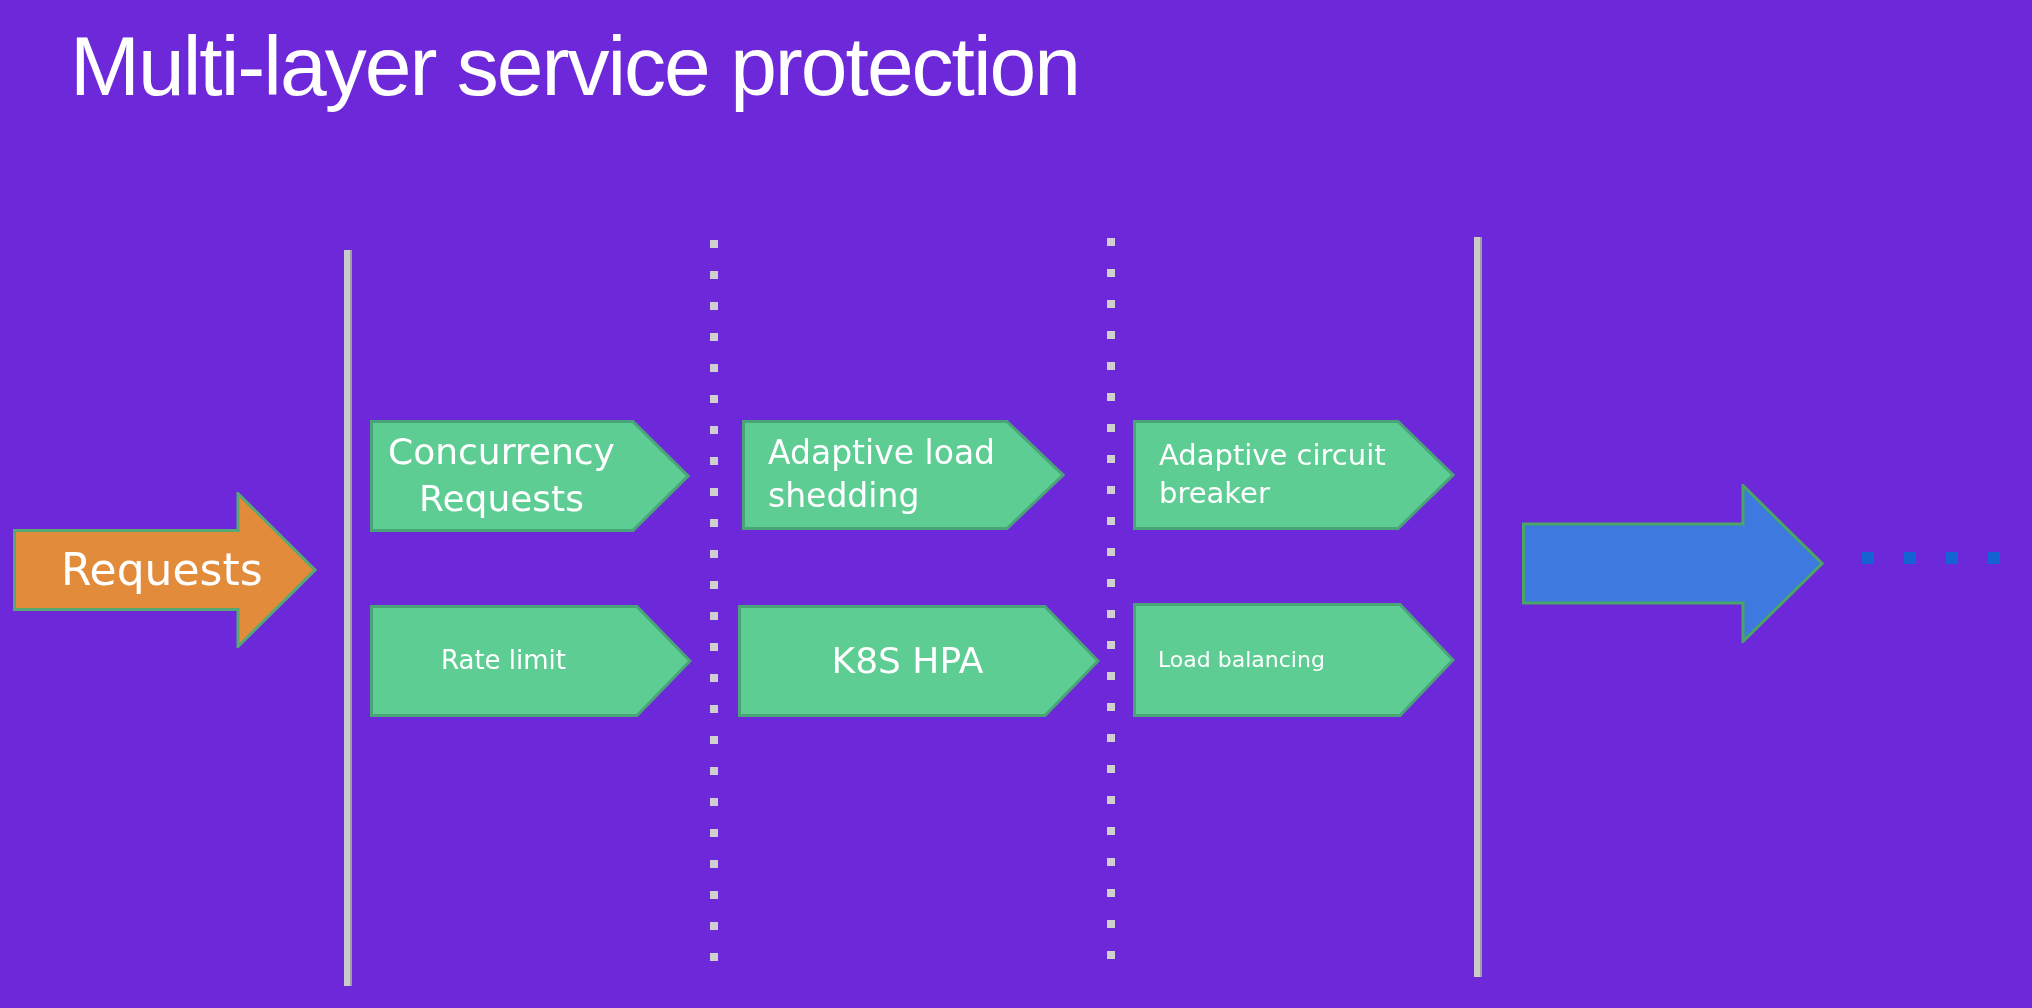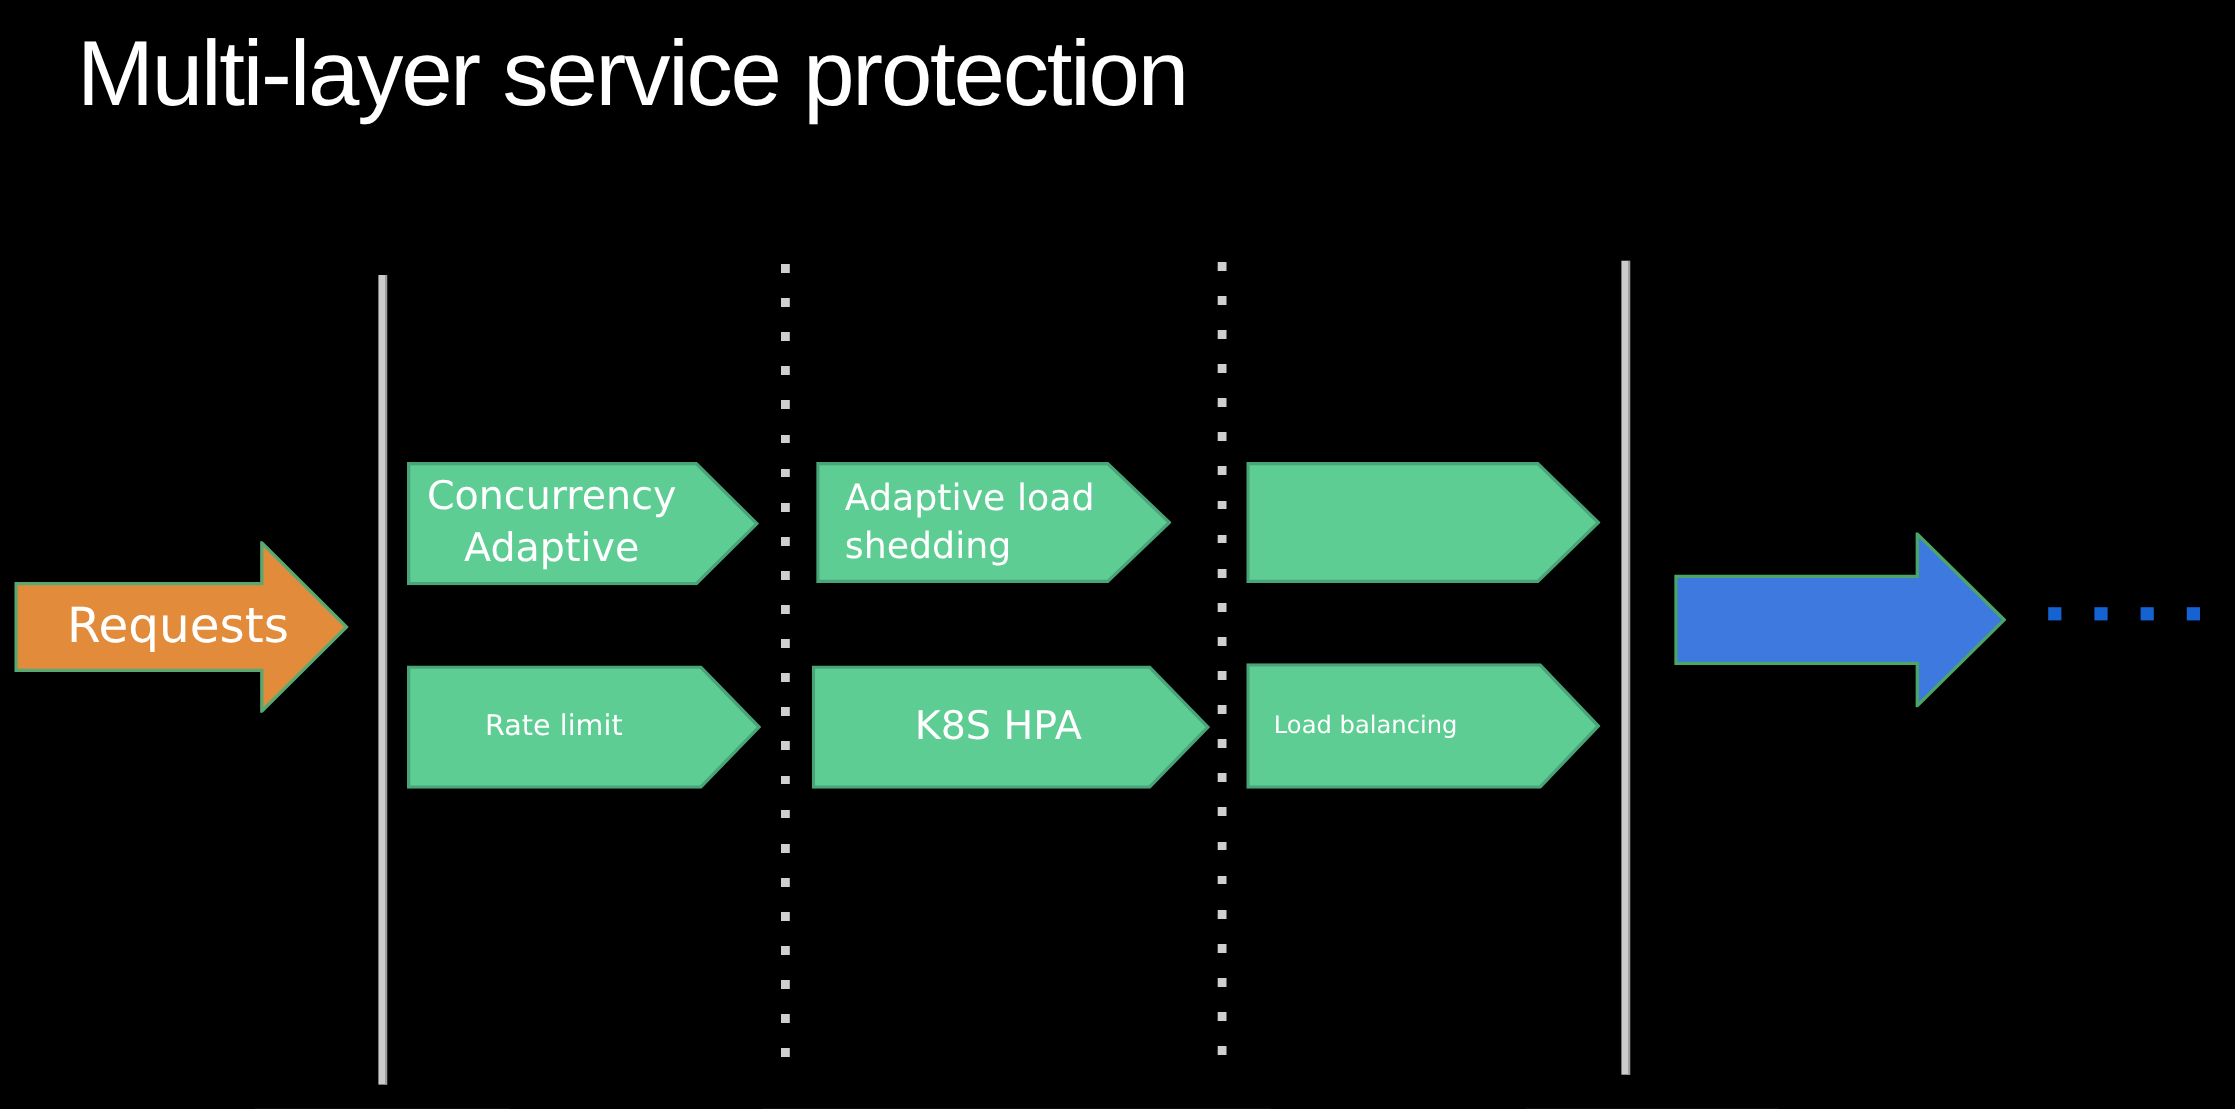--- a/index.html
+++ b/index.html
@@ -4,21 +4,21 @@
 <style>
   html, body {
     margin: 0;
     padding: 0;
     background: #212829;
   }
   .stage {
     position: relative;
     width: 2032px;
     height: 1008px;
-    background: #000000;
+    background: #6d28d9;
     overflow: hidden;
     font-family: "DejaVu Sans", sans-serif;
   }
   .title {
     position: absolute;
     left: 70px;
     top: 18px;
     font-family: "Liberation Sans", sans-serif;
     font-size: 84px;
     letter-spacing: -2px;
@@ -103,21 +103,21 @@
     <svg width="304" height="156" viewBox="0 0 304 156">
       <polygon class="shape-orange" points="1.5,38.5 225,38.5 225,1.5 302,78 225,154.5 225,117.5 1.5,117.5"></polygon>
     </svg>
     <div class="label left" style="width:245px; padding-left:48px; font-size:44px;">Requests</div>
   </div>
 
   <div class="tag" style="left:370px; top:420px;">
     <svg width="320" height="112" viewBox="0 0 320 112">
       <polygon class="shape-green" points="1.5,1.5 263,1.5 318,56 263,110.5 1.5,110.5"></polygon>
     </svg>
-    <div class="label center" style="width:263px; font-size:36px;">Concurrency Adaptive</div>
+    <div class="label center" style="width:263px; font-size:36px;">Concurrency Requests</div>
   </div>
 
   <div class="tag" style="left:370px; top:605px;">
     <svg width="322" height="112" viewBox="0 0 322 112">
       <polygon class="shape-green" points="1.5,1.5 267,1.5 320,56 267,110.5 1.5,110.5"></polygon>
     </svg>
     <div class="label center" style="width:267px; font-size:26px;">Rate limit</div>
   </div>
 
   <div class="tag" style="left:742px; top:420px;">
@@ -131,20 +131,21 @@
     <svg width="362" height="112" viewBox="0 0 362 112">
       <polygon class="shape-green" points="1.5,1.5 307,1.5 360,56 307,110.5 1.5,110.5"></polygon>
     </svg>
     <div class="label center" style="width:307px; font-size:36px;padding-left:16px;">K8S HPA</div>
   </div>
 
   <div class="tag" style="left:1133px; top:420px;">
     <svg width="322" height="110" viewBox="0 0 322 110">
       <polygon class="shape-green" points="1.5,1.5 265,1.5 320,55 265,108.5 1.5,108.5"></polygon>
     </svg>
+    <div class="label left" style="width:239px; padding-left:26px; font-size:29px;">Adaptive circuit breaker</div>
   </div>
 
   <div class="tag" style="left:1133px; top:603px;">
     <svg width="322" height="114" viewBox="0 0 322 114">
       <polygon class="shape-green" points="1.5,1.5 267,1.5 320,57 267,112.5 1.5,112.5"></polygon>
     </svg>
     <div class="label left" style="width:242px; padding-left:25px; font-size:22px;">Load balancing</div>
   </div>
 
   <div class="block-arrow" style="left:1522px; top:484px; width:302px; height:159px;">

